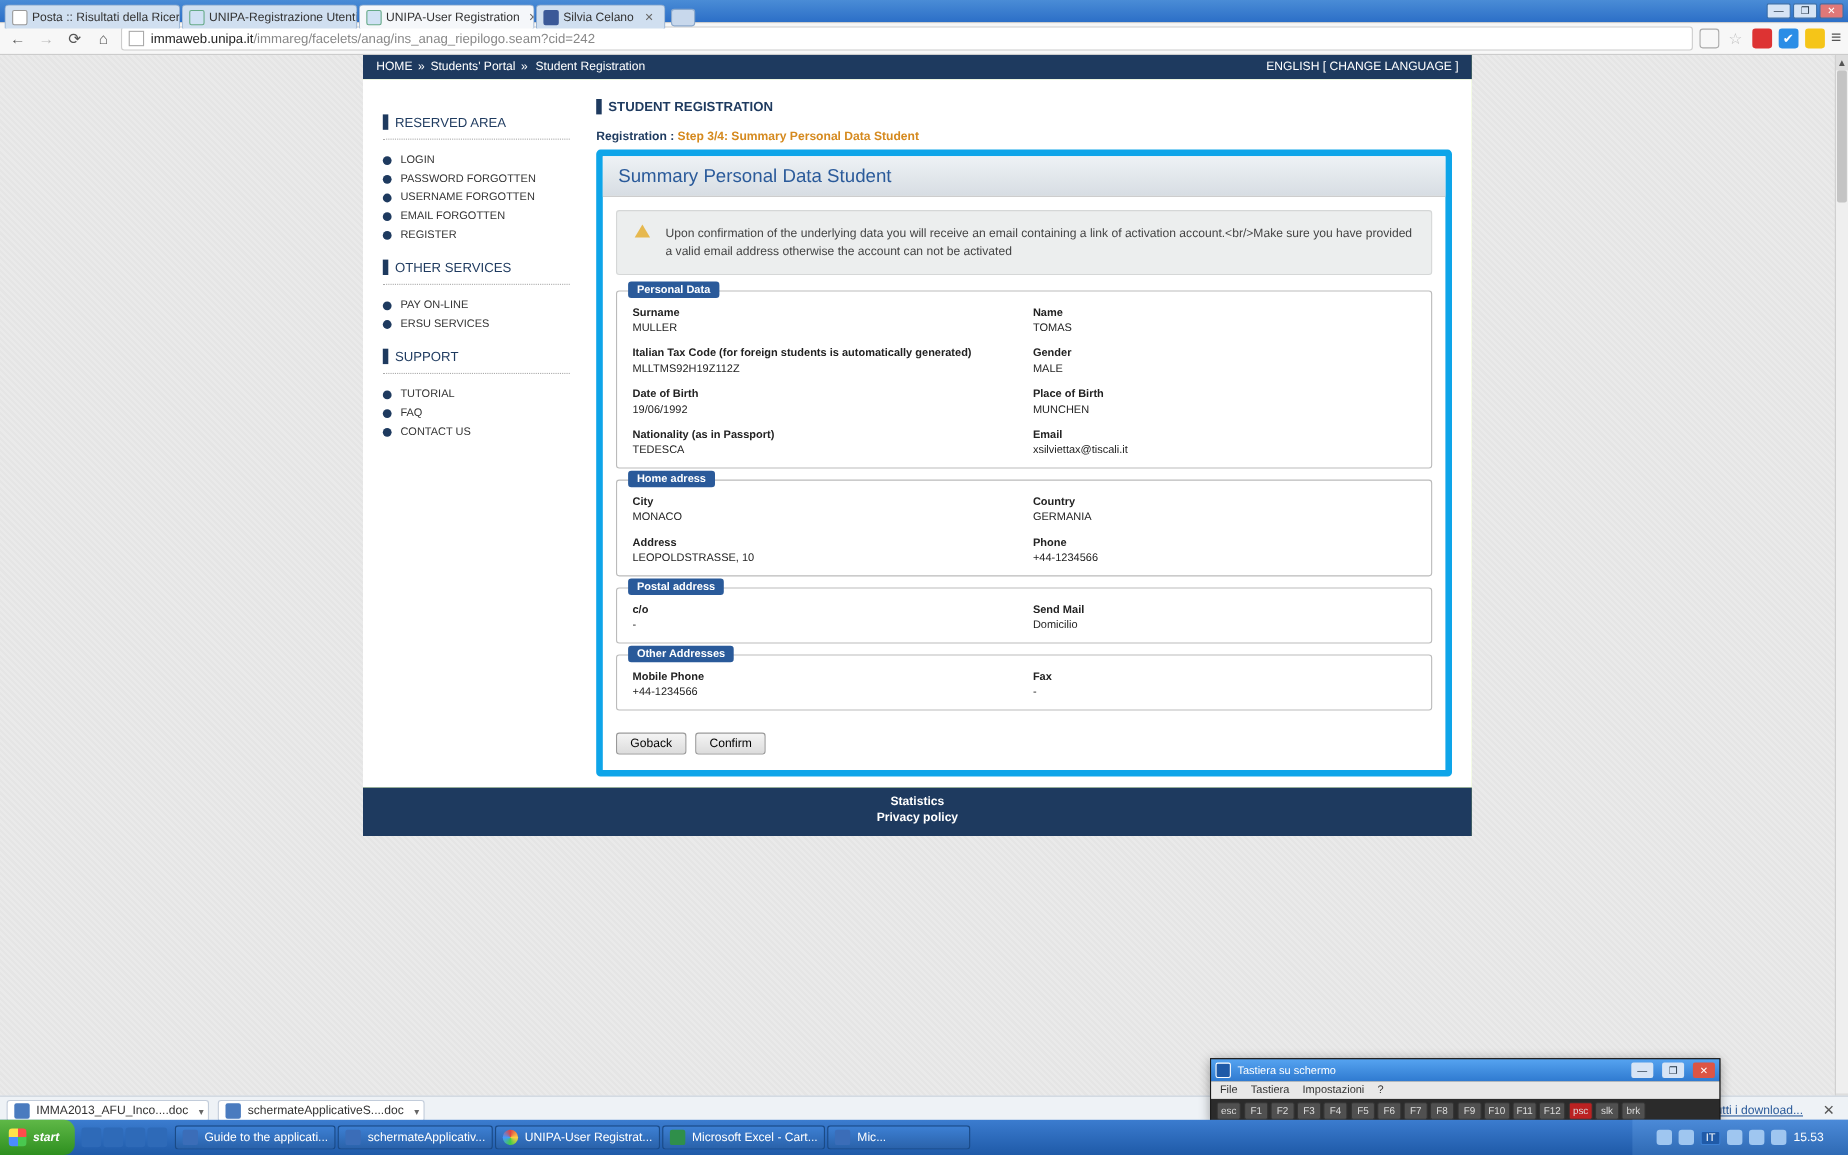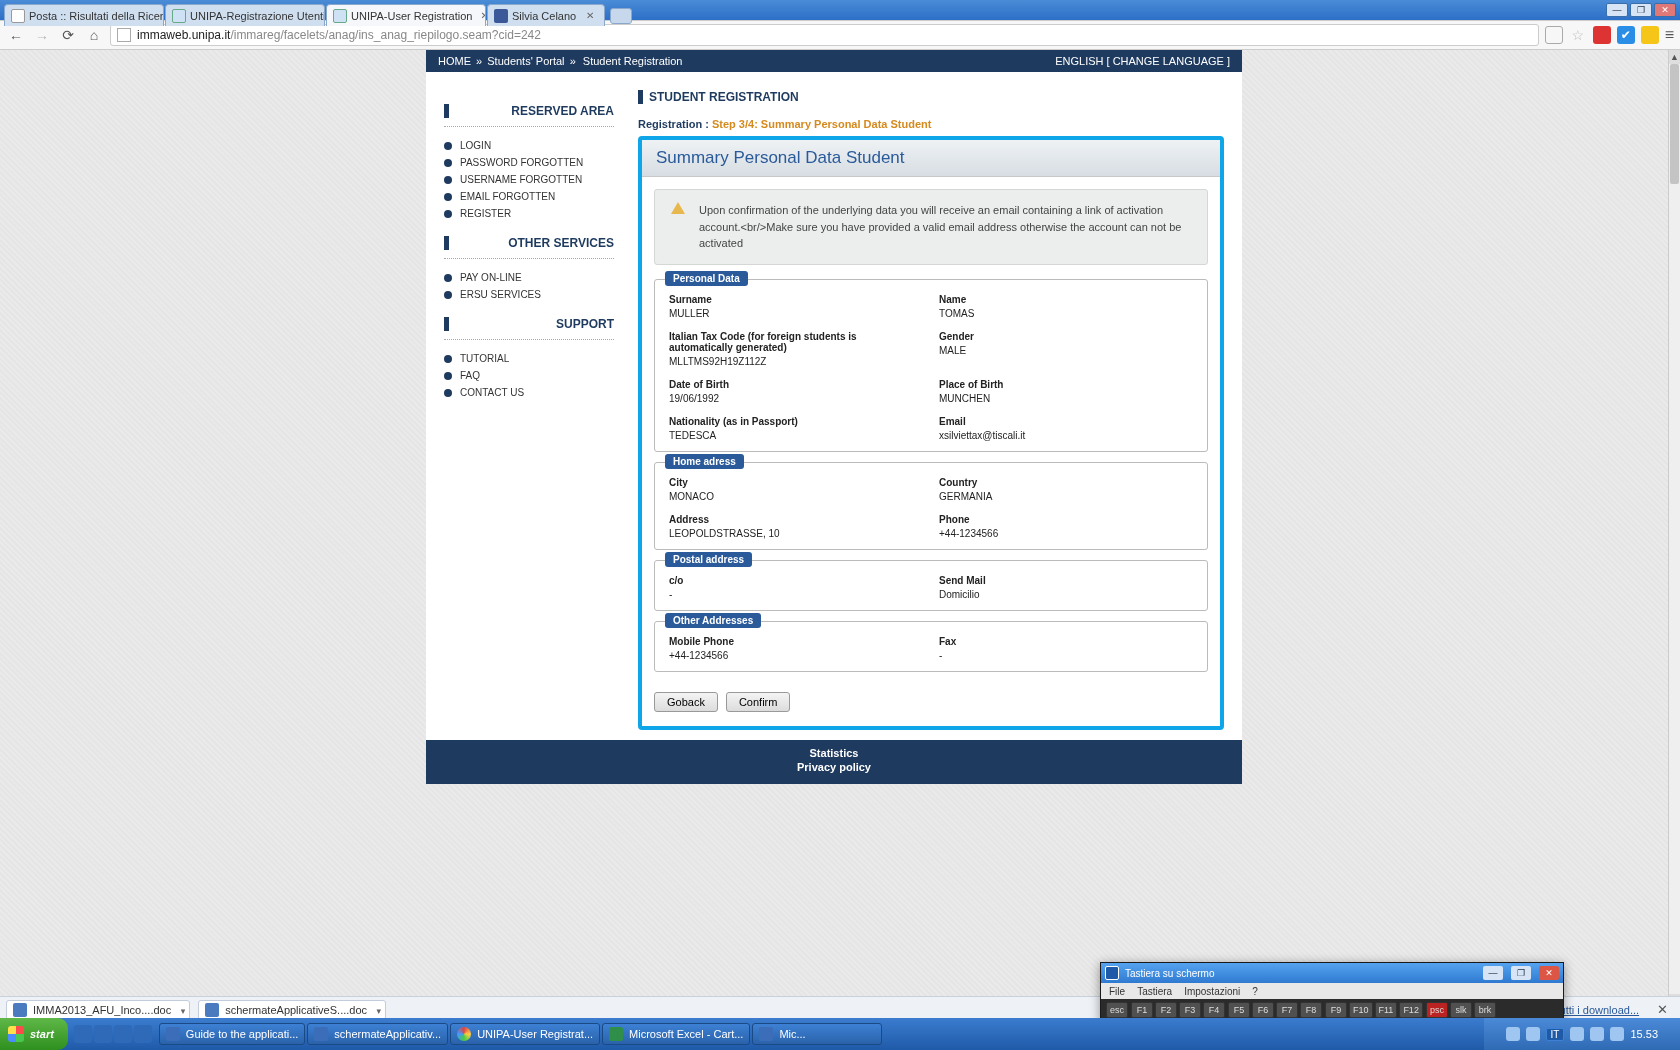--- a/index.html
+++ b/index.html
@@ -83,39 +83,39 @@
 .ext-icon.red { background: #d33; }
 .ext-icon.blue { background: #2a8de6; color:#fff;display:flex;align-items:center;justify-content:center;font-size:12px;}
 .ext-icon.yellow { background: #f5c518; }
 .menu-icon { font-size: 16px; color: #555; cursor: pointer; }
 
 .viewport {
   position: absolute; top: 50px; bottom: 42px; left: 0; right: 0;
   overflow: hidden;
 }
 .page {
-  width: 816px; margin: 0 auto; background: #bef264;
+  width: 1008px; margin: 0 auto; background: #bef264;
 }
 .topbar {
   height: 22px; background: #1e3a5f;
   color: #fff; display: flex; align-items: center;
   justify-content: space-between; padding: 0 12px;
   font-size: 11px;
 }
 .topbar a { color: #fff; text-decoration: none; }
 .breadcrumb span { margin: 0 2px; }
 .content-wrap {
   background: #fff; padding: 18px 18px 10px 18px;
   display: flex; gap: 24px;
 }
 .sidebar { width: 170px; }
 .side-heading {
   border-left: 5px solid #1e3a5f; padding-left: 6px;
-  color: #1e3a5f; font-weight: bold; font-size: 12px;
-  margin-bottom: 8px; margin-top: 14px; text-align: right;
+  color: #1e3a5f; font-weight: normal; font-size: 12px;
+  margin-bottom: 8px; margin-top: 14px;
 }
 .sidebar hr {
   border: none; border-top: 1px dotted #aaa; margin: 4px 0 10px 0;
 }
 .side-list { list-style: none; }
 .side-list li {
   display: flex; align-items: center; gap: 8px;
   padding: 3px 0; font-size: 10px; color: #333;
   cursor: pointer;
 }
@@ -126,21 +126,21 @@
 .main { flex: 1; }
 .main-heading {
   border-left: 5px solid #1e3a5f; padding-left: 6px;
   color: #1e3a5f; font-weight: bold; font-size: 12px;
   margin-bottom: 14px;
 }
 .reg-step { font-size: 11px; margin-bottom: 6px; }
 .reg-step .label { color: #1e3a5f; font-weight: bold; }
 .reg-step .step { color: #d58a1f; font-weight: bold; }
 .panel {
-  border: 4px solid #0ea5e9; border-radius: 4px;
+  border: 6px solid #0ea5e9; border-radius: 4px;
   background: #fff; padding: 0 0 14px 0;
 }
 .panel-title {
   background: linear-gradient(#eef2f5,#d7dde3);
   color: #2a5a9a; font-size: 17px; padding: 8px 14px;
   border-bottom: 1px solid #c8c8c8;
 }
 .notice {
   margin: 12px 12px 14px 12px; background: #eceeee;
   border: 1px solid #d5d7d7; border-radius: 3px;

